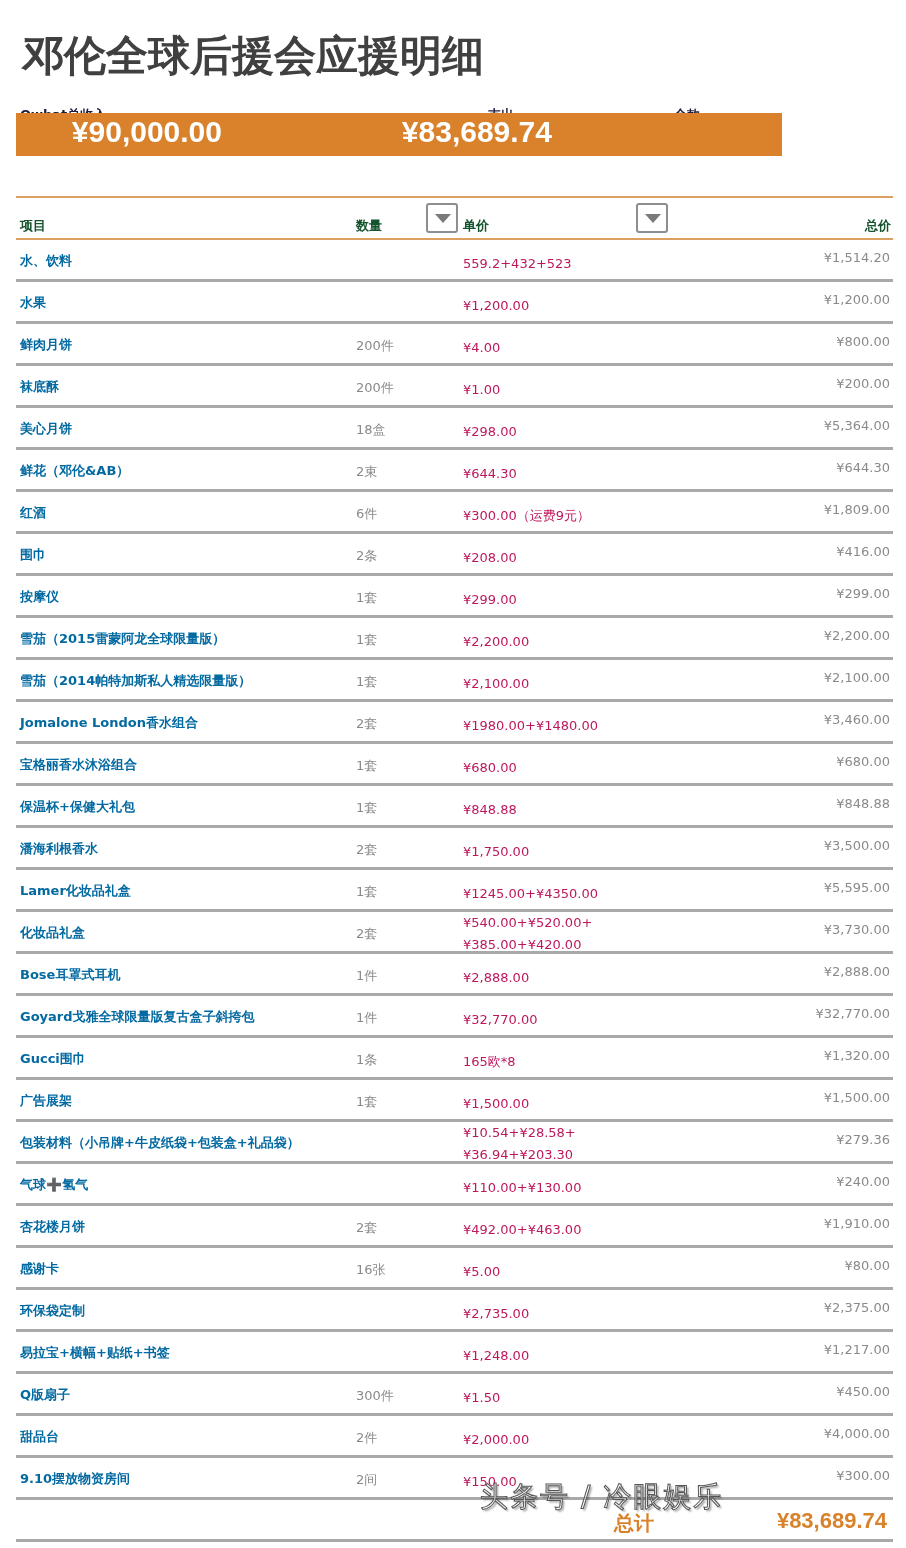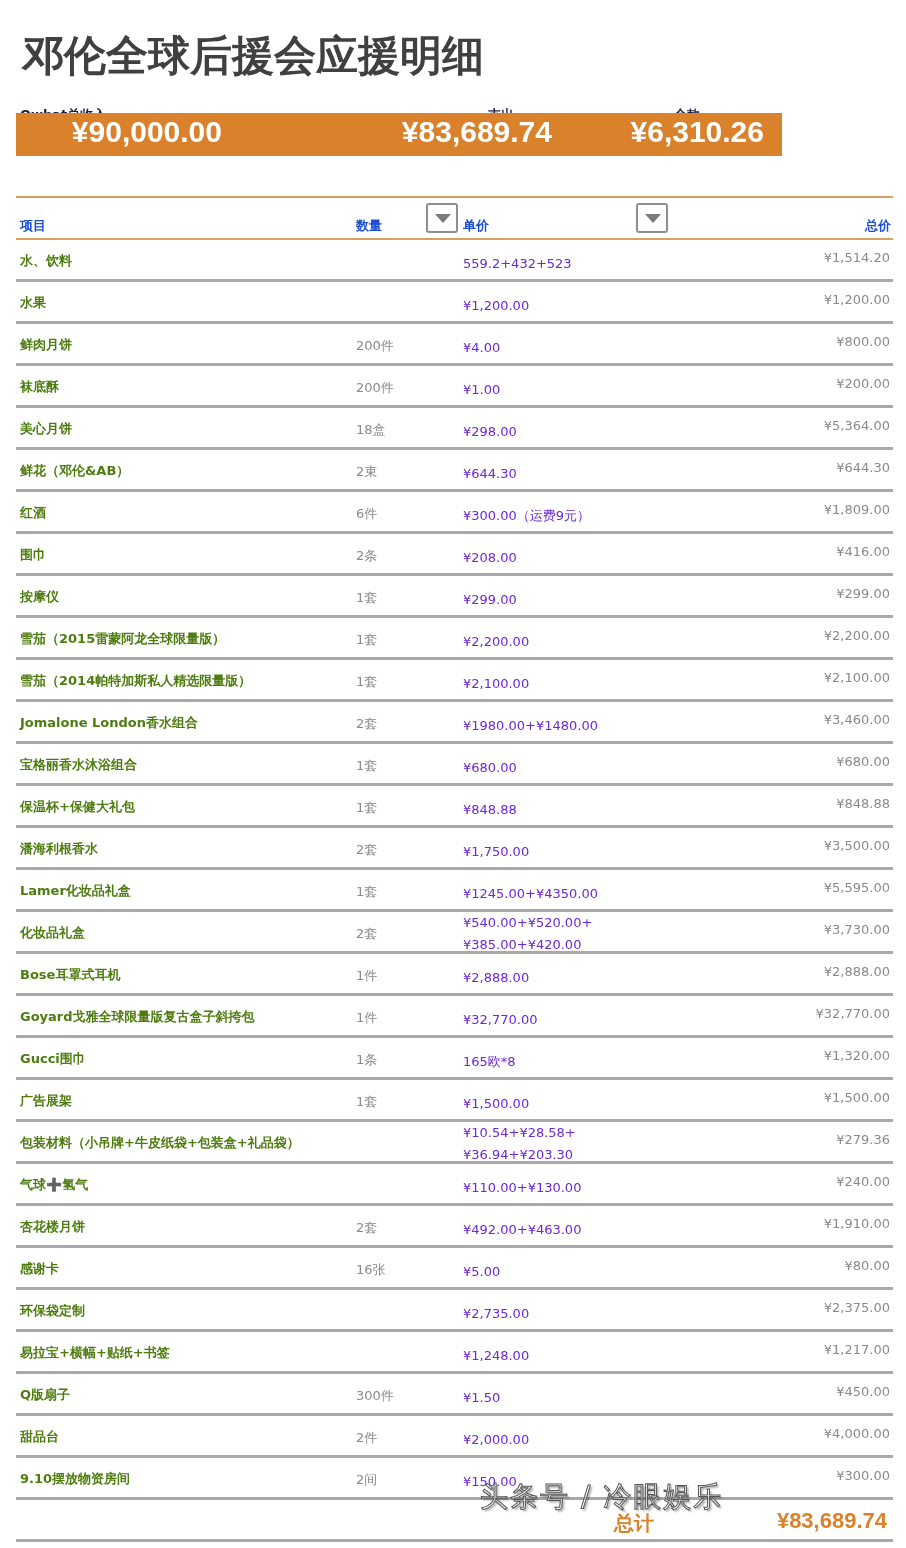--- a/index.html
+++ b/index.html
@@ -20,26 +20,26 @@
     .summary-bar {
       position: absolute; left: 16px; top: 113px; width: 766px; height: 43px;
       background: #d9822b;
     }
     .summary-bar span {
       position: absolute; top: 2px; font-size: 30px; font-weight: bold; color: #ffffff;
       font-family: "Liberation Sans", sans-serif;
     }
     .val-income { right: 560px; }
     .val-expense { right: 230px; }
-    .val-balance { right: 18px; }
+    .val-balance { right: 18px; margin-top: 40px; }
 
     .table-top-line { position: absolute; left: 16px; top: 196px; width: 877px; height: 2px; background: #d9a060; }
 
     .thead { position: absolute; left: 16px; top: 198px; width: 877px; height: 42px; border-bottom: 2px solid #d9a060; }
-    .thead .th { position: absolute; bottom: 3px; font-size: 13px; font-weight: bold; color: #1d4ed8; }
+    .thead .th { position: absolute; bottom: 3px; font-size: 13px; font-weight: bold; color: #14532d; }
     .th-item { left: 4px; }
     .th-qty { left: 340px; }
     .th-price { left: 447px; }
     .th-total { right: 2px; }
 
     .filter-btn {
       position: absolute; top: 5px; width: 32px; height: 30px;
       border: 2px solid #8e8e8e; border-radius: 3px; background: #ffffff;
     }
     .filter-btn::after {
@@ -47,23 +47,23 @@
       border-left: 8px solid transparent; border-right: 8px solid transparent; border-top: 9px solid #7a7a7a;
     }
     .filter-qty { left: 410px; }
     .filter-price { left: 620px; }
 
     .tbody { position: absolute; left: 16px; top: 240px; width: 877px; }
     .row {
       position: relative; height: 42px; border-bottom: 3px solid #a9a9a9;
     }
     .row .c { position: absolute; font-size: 13px; }
-    .c-item { left: 4px; top: 12px; font-weight: bold; color: #4d7c0f; white-space: nowrap; }
+    .c-item { left: 4px; top: 12px; font-weight: bold; color: #0369a1; white-space: nowrap; }
     .c-qty { left: 340px; top: 13px; color: #8a8a8a; }
-    .c-price { left: 447px; top: 13px; color: #6d28d9; line-height: 22px; white-space: nowrap; }
+    .c-price { left: 447px; top: 13px; color: #be185d; line-height: 22px; white-space: nowrap; }
     .c-price.two { top: 0px; }
     .c-total { right: 3px; top: 10px; color: #8a8a8a; }
 
     .total-row { position: relative; height: 42px; border-bottom: 3px solid #a9a9a9; }
     .total-row .t-label { position: absolute; left: 598px; top: 10px; font-size: 20px; font-weight: bold; color: #d9822b; }
     .total-row .t-value { position: absolute; right: 6px; top: 8px; font-size: 22px; font-weight: bold; color: #d9822b; font-family: "Liberation Sans", sans-serif; }
 
     .watermark {
       position: absolute; left: 480px; top: 1478px; font-size: 28px; color: rgba(255,255,255,0.55);
       -webkit-text-stroke: 1px #555; letter-spacing: 2px; white-space: nowrap;

